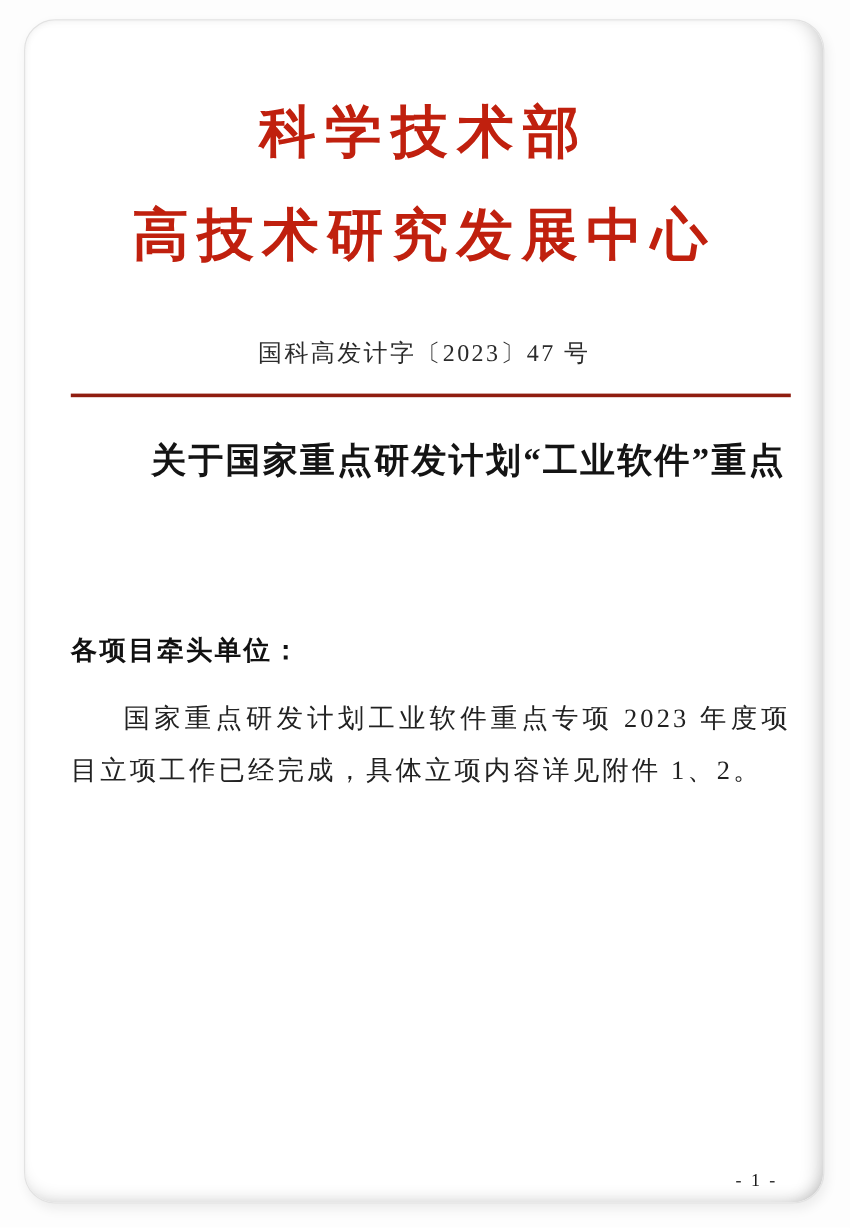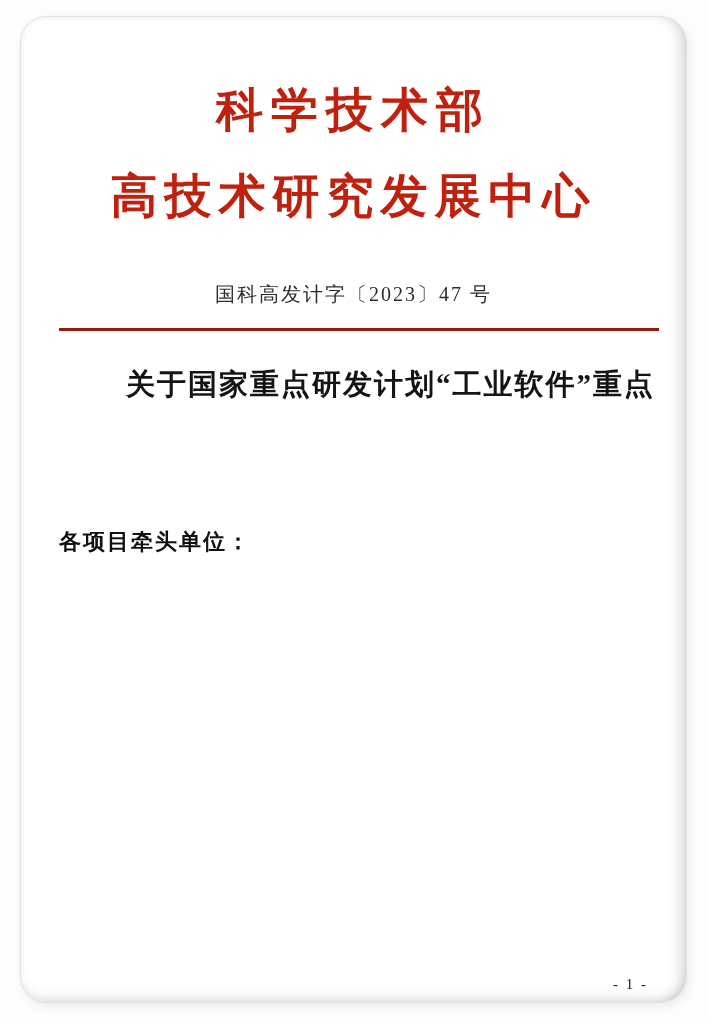--- a/index.html
+++ b/index.html
@@ -129,18 +129,19 @@
     <div class="doc-number">国科高发计字〔2023〕47 号</div>
 
     <hr class="red-rule" style="background: rgb(143, 29, 16);">
 
     <div class="notice-title">
       <div>关于国家重点研发计划“工业软件”重点</div>
     </div>
 
     <div class="content">
       <div class="salutation">各项目牵头单位：</div>
+      <p class="para">国家重点研发计划工业软件重点专项 2023 年度项目立项工作已经完成，具体立项内容详见附件 1、2。</p>
     </div>
 
     <div class="page-number">- 1 -</div>
 
   </div>
 </div>
 
 </body></html>

